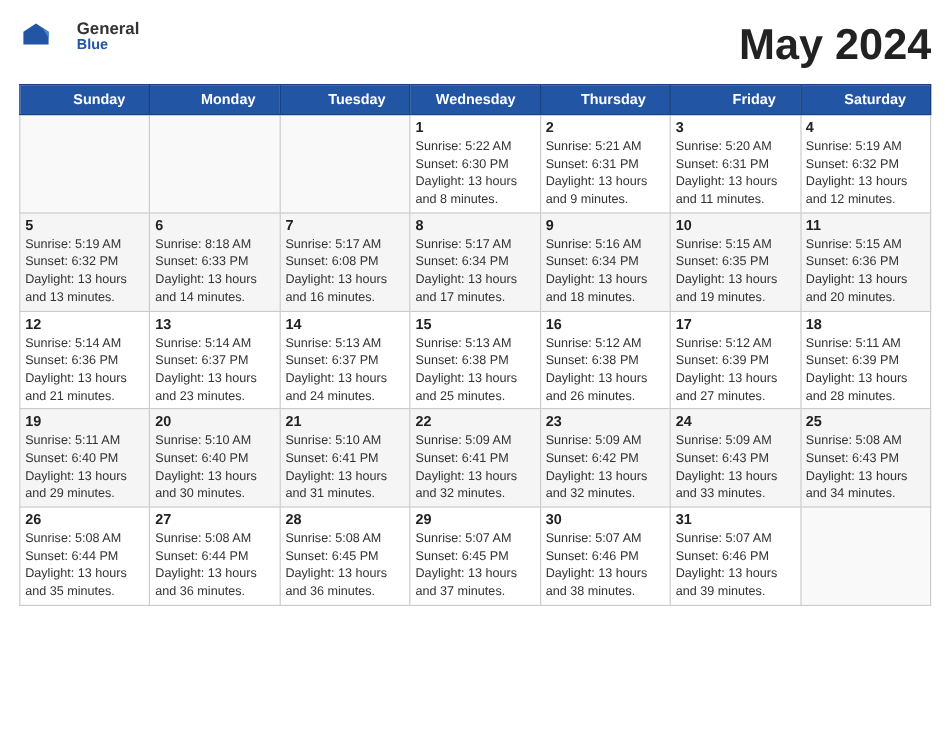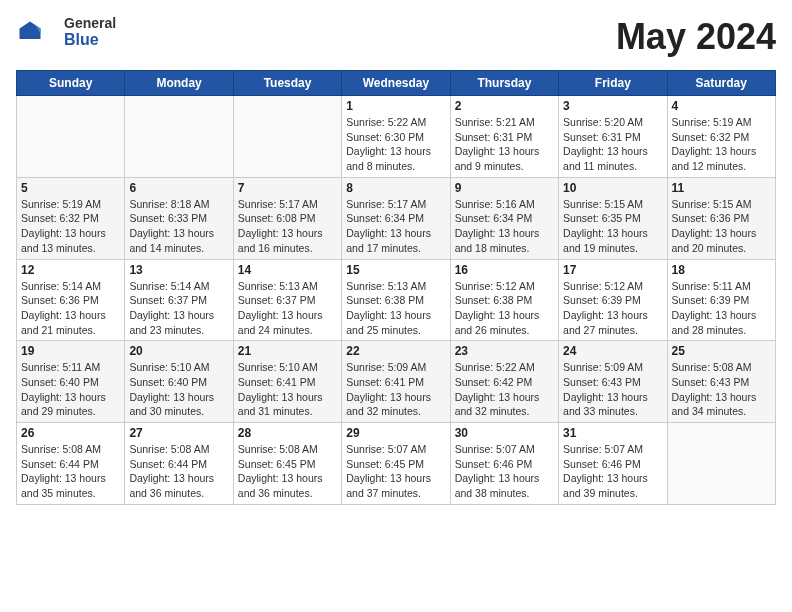--- a/index.html
+++ b/index.html
@@ -25,21 +25,21 @@
       display: flex;
       flex-direction: column;
       line-height: 1.1;
     }
     .logo-general {
       font-size: 14px;
       font-weight: bold;
       color: #333;
     }
     .logo-blue {
-      font-size: 16px;
+      font-size: 12px;
       font-weight: bold;
       color: #2255a4;
     }
     .logo-icon {
       width: 28px;
       height: 28px;
     }
     .title-block {
       text-align: right;
     }
@@ -53,24 +53,24 @@
       color: #444;
     }
     .calendar {
       width: 100%;
       border-collapse: collapse;
       font-size: 11px;
     }
     .calendar thead tr th {
       background: #2255a4;
       color: #fff;
-      padding: 5px 4px;
+      padding: 5px 20px;
       font-size: 12px;
       font-weight: bold;
-      text-align: center;
+      text-align: right;
       border: 1px solid #1a4080;
     }
     .calendar tbody tr td {
       border: 1px solid #ccc;
       vertical-align: top;
       padding: 3px 4px;
       width: 108px;
       min-height: 80px;
       background: #fff;
     }
@@ -261,21 +261,21 @@
 Daylight: 13 hours and 31 minutes.</div>
         </td>
         <td>
           <div class="day-number">22</div>
           <div class="day-info">Sunrise: 5:09 AM
 Sunset: 6:41 PM
 Daylight: 13 hours and 32 minutes.</div>
         </td>
         <td>
           <div class="day-number">23</div>
-          <div class="day-info">Sunrise: 5:22 AM
+          <div class="day-info">Sunrise: 5:09 AM
 Sunset: 6:42 PM
 Daylight: 13 hours and 32 minutes.</div>
         </td>
         <td>
           <div class="day-number">24</div>
           <div class="day-info">Sunrise: 5:09 AM
 Sunset: 6:43 PM
 Daylight: 13 hours and 33 minutes.</div>
         </td>
         <td>

